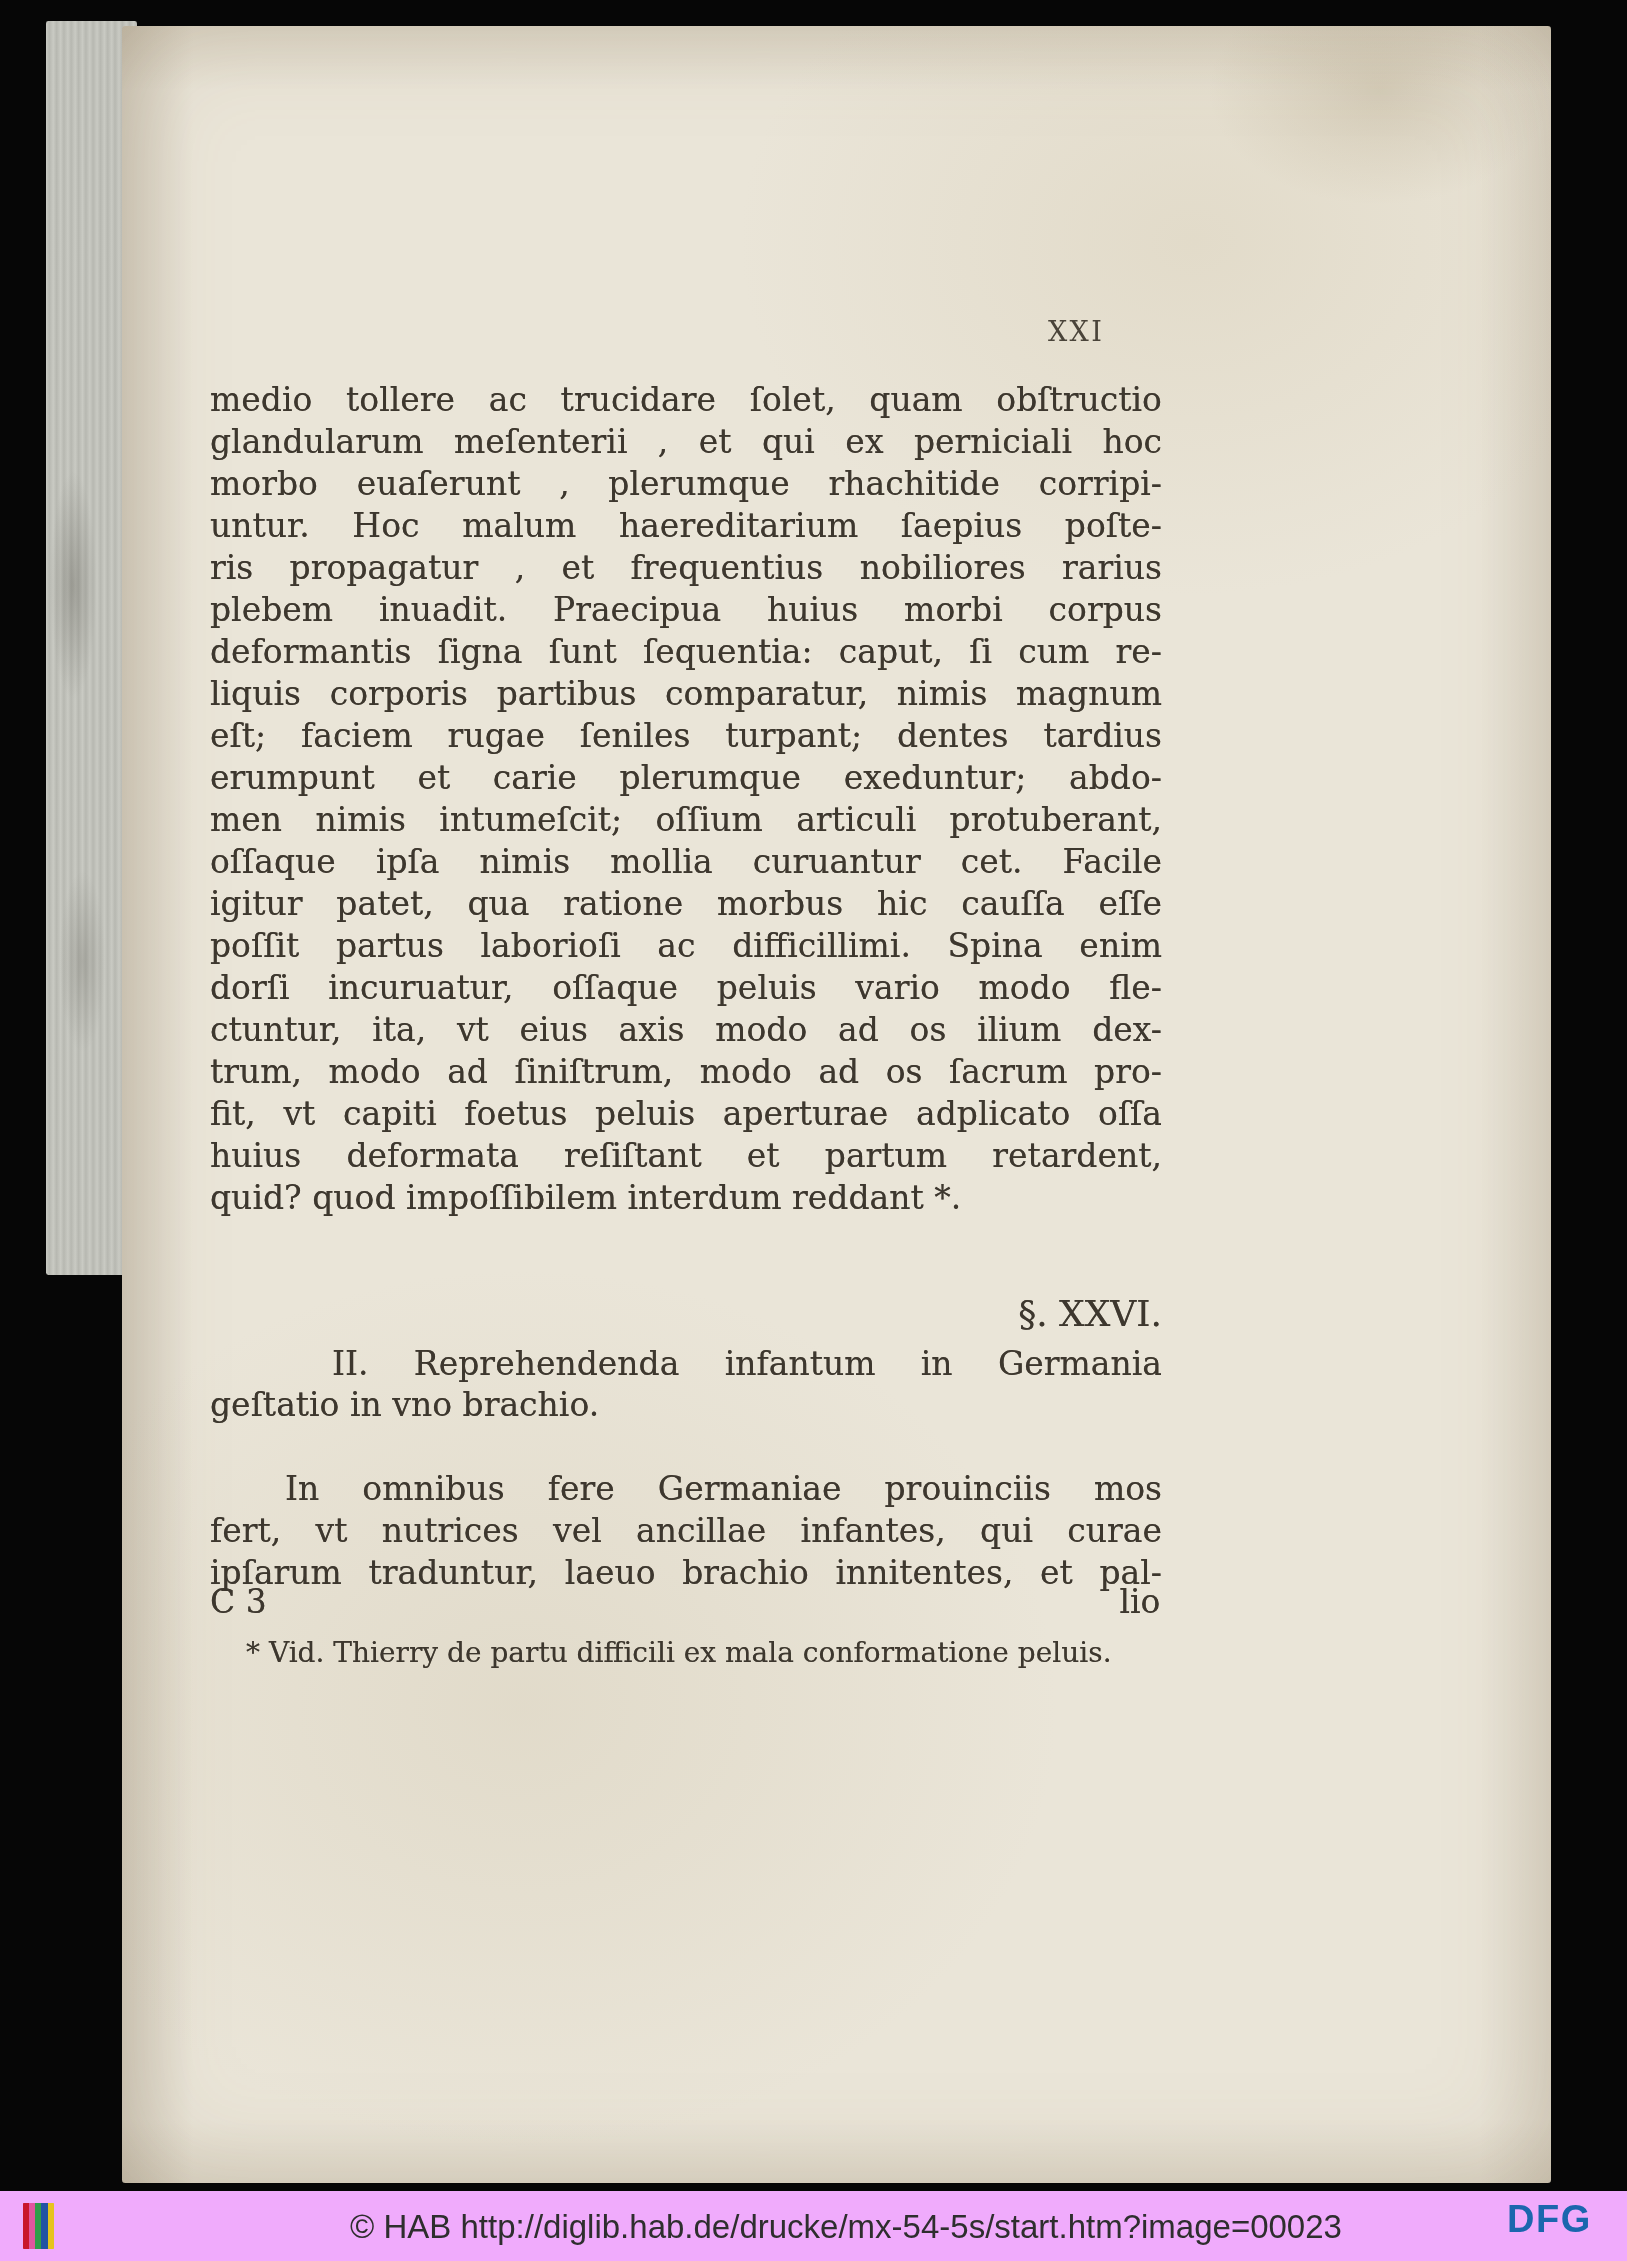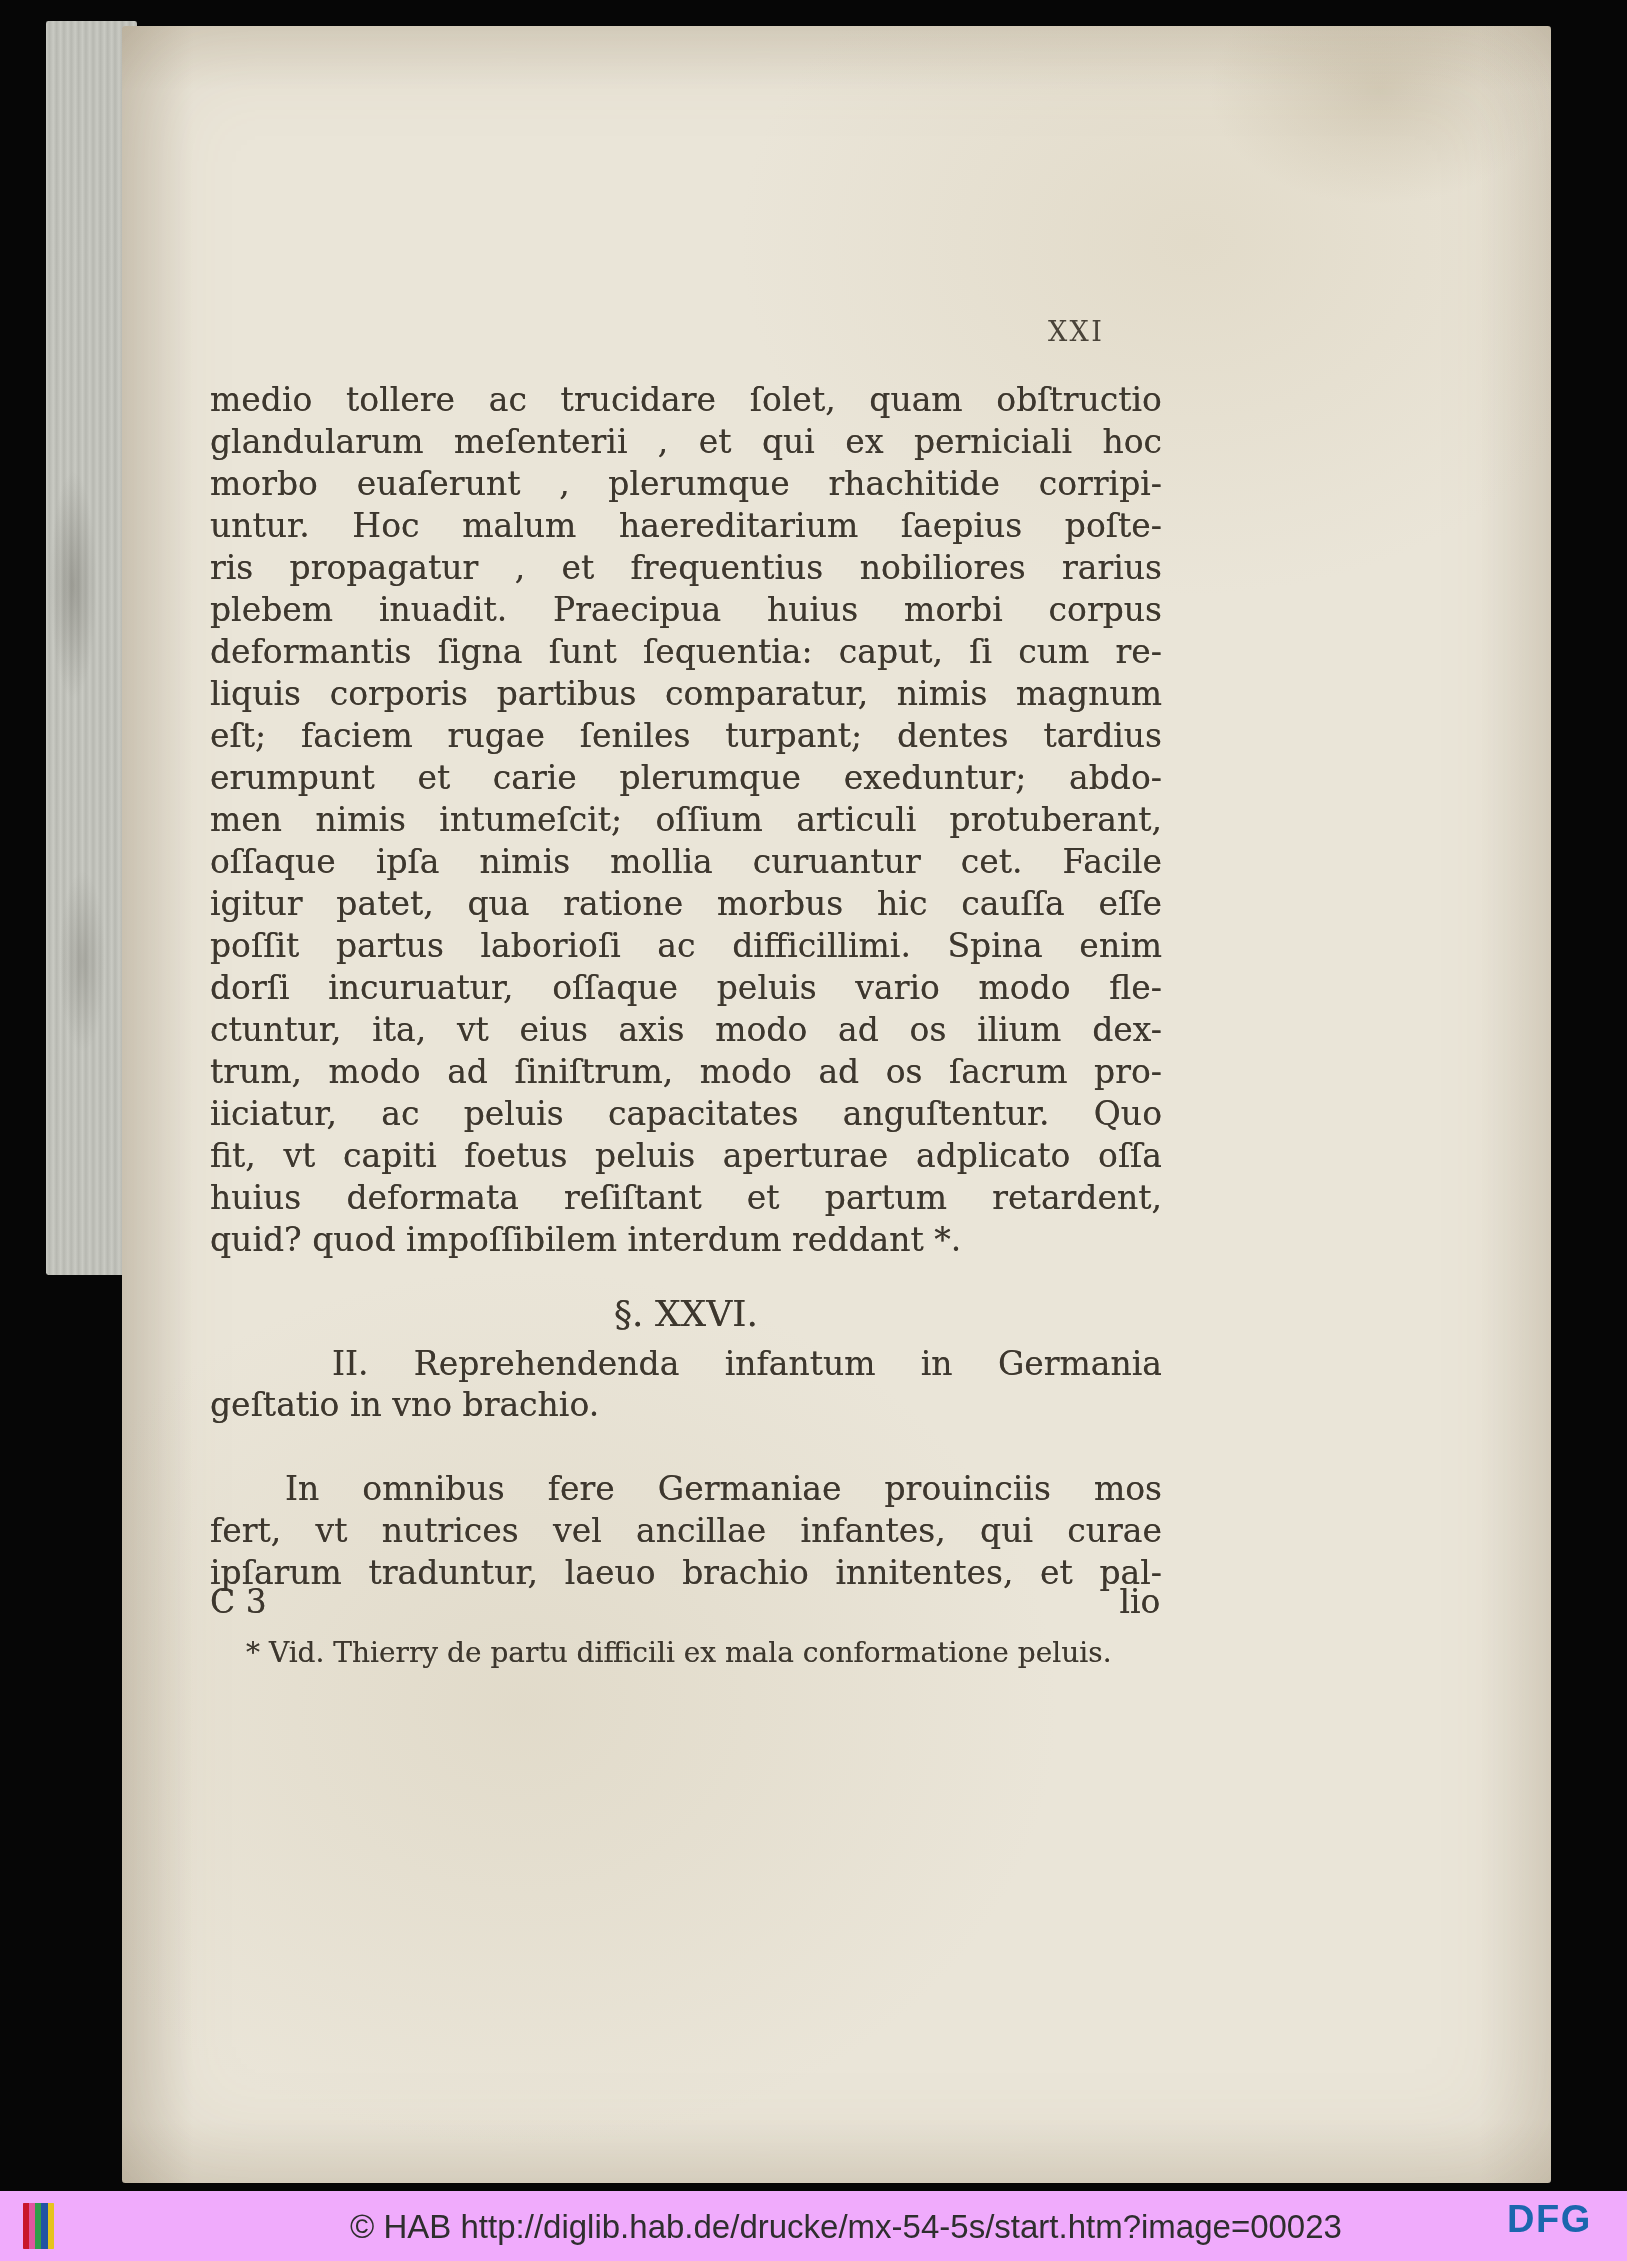--- a/index.html
+++ b/index.html
@@ -46,21 +46,21 @@
   .para1 {
     position:absolute; left:88px; top:353px; width:952px;
     line-height:42px; font-size:33px;
     text-shadow:0 0 0.5px rgba(55,48,38,0.65);
   }
   .line { height:42px; overflow:hidden; }
   .j { text-align:justify; text-align-last:justify; }
 
   .heading {
     position:absolute; left:88px; top:1267px; width:952px;
-    text-align:center; font-size:36px;
+    text-align:right; font-size:36px;
     text-shadow:0 0 0.5px rgba(55,48,38,0.65);
   }
 
   .subhead {
     position:absolute; left:88px; top:1317px; width:952px;
     font-size:33px; line-height:41px;
     text-shadow:0 0 0.5px rgba(55,48,38,0.65);
   }
   .subhead .l1 { padding-left:122px; text-align:justify; text-align-last:justify; height:41px; overflow:hidden; box-sizing:border-box; width:952px; }
 
@@ -128,21 +128,20 @@
     <div class="line j">liquis corporis partibus comparatur, nimis magnum</div>
     <div class="line j">eſt; faciem rugae ſeniles turpant; dentes tardius</div>
     <div class="line j">erumpunt et carie plerumque exeduntur; abdo-</div>
     <div class="line j">men nimis intumeſcit; oſſium articuli protuberant,</div>
     <div class="line j">oſſaque ipſa nimis mollia curuantur cet.  Facile</div>
     <div class="line j">igitur patet, qua ratione morbus hic cauſſa eſſe</div>
     <div class="line j">poſſit partus laborioſi ac difficillimi.  Spina enim</div>
     <div class="line j">dorſi incuruatur, oſſaque peluis vario modo fle-</div>
     <div class="line j">ctuntur, ita, vt eius axis modo ad os ilium dex-</div>
     <div class="line j">trum, modo ad ſiniſtrum, modo ad os ſacrum pro-</div>
-    <div class="line j">iiciatur, ac peluis capacitates anguſtentur.  Quo</div>
     <div class="line j">fit, vt capiti foetus peluis aperturae adplicato oſſa</div>
     <div class="line j">huius deformata reſiſtant et partum retardent,</div>
     <div class="line">quid? quod impoſſibilem interdum reddant *.</div>
   </div>
 
   <div class="heading">§. XXVI.</div>
 
   <div class="subhead">
     <div class="l1">II.  Reprehendenda  infantum  in  Germania</div>
     <div class="l2">geſtatio in vno brachio.</div>

